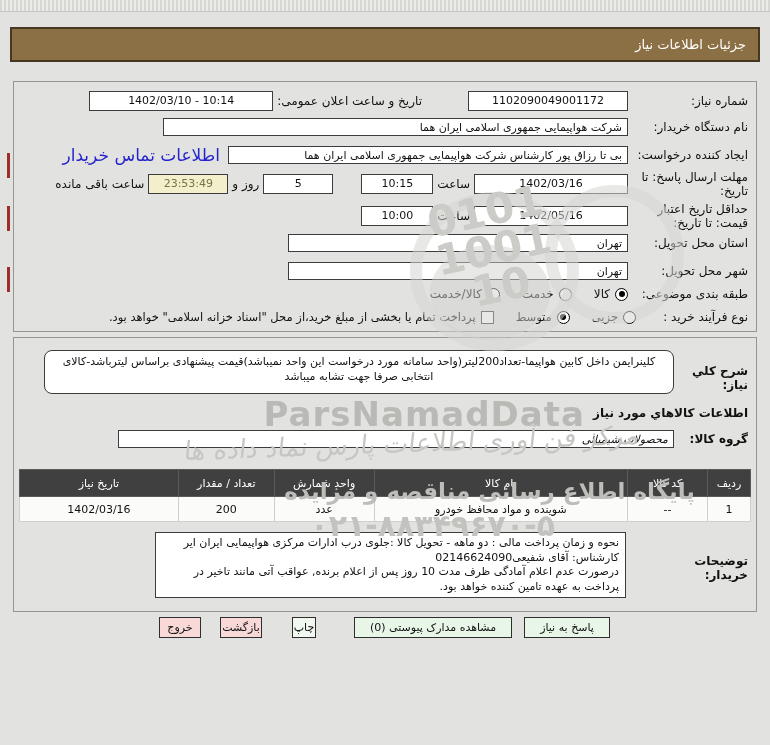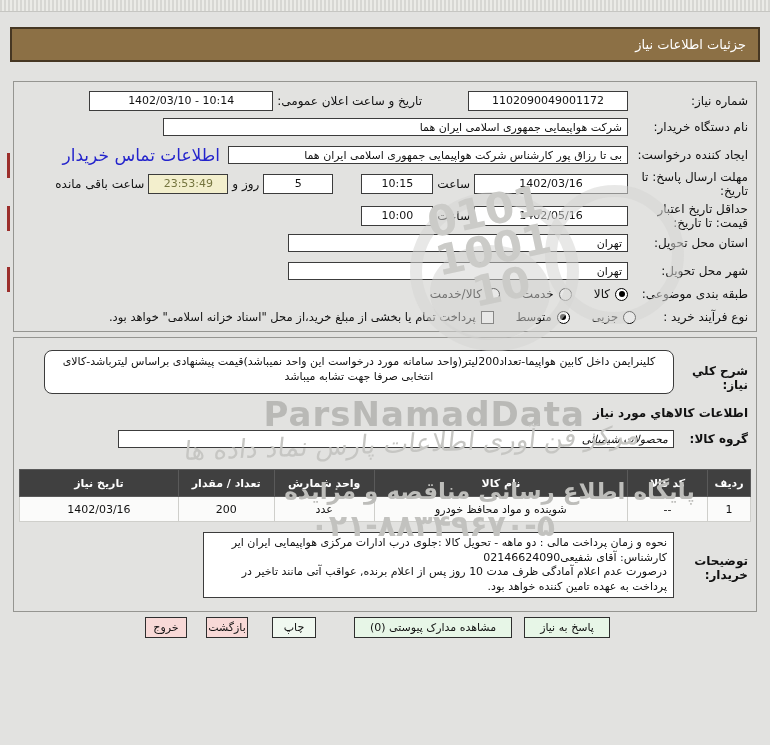--- a/index.html
+++ b/index.html
@@ -24,21 +24,21 @@
   .link{color:#2424cc;font-size:17px;flex:none;margin-right:8px;cursor:pointer;}
   .radio{width:13px;height:13px;border:1.5px solid #000;border-radius:50%;background:#fff;flex:none;box-sizing:border-box;}
   .radio.on::after{content:"";display:block;width:6px;height:6px;margin:2px auto;background:#000;border-radius:50%;}
   .checkbox{width:13px;height:13px;border:1px solid #3c3c3c;background:#fff;flex:none;box-sizing:border-box;}
   .optxt{margin:0 5px 0 22px;}
   .blklbl{flex:none;font-weight:bold;font-size:12px;}
   .bigbox{background:#fff;border:1px solid #3c3c3c;font-size:11px;line-height:15px;
       padding:3px 6px;box-sizing:border-box;flex:none;}
   .tbl{position:absolute;top:131px;right:5px;width:732px;border-collapse:collapse;direction:rtl;
       font-size:11px;border:1px solid #8f8f8b;}
-  .tbl th{background:#404040;color:#fff;font-weight:bold;height:26px;border:1px solid #5a5a5a;padding:0 3px;}
+  .tbl th{background:#404040;color:#fff;font-weight:normal;height:26px;border:1px solid #5a5a5a;padding:0 3px;}
   .tbl td{background:#fbfbfa;height:24px;text-align:center;border:1px solid #cfcfcb;padding:0 3px;}
   .btnrow{position:absolute;top:617px;right:160px;display:flex;direction:rtl;align-items:center;}
   .btn{height:21px;border:1px solid #2e2e2e;display:flex;align-items:center;justify-content:center;
       font-size:11px;flex:none;cursor:pointer;box-sizing:border-box;padding:0 6px;}
   .btn.green{background:#e7f6e7;}
   .btn.lgreen{background:#f0f8f0;}
   .btn.pink{background:#f8d9d7;}
   
   .wm{position:absolute;pointer-events:none;z-index:30;}
   .wm-brand{top:394px;right:185px;font-size:34px;font-weight:bold;color:#b9b9b6;letter-spacing:1px;direction:ltr;}
@@ -174,31 +174,31 @@
           <td>--</td>
           <td>شوینده و مواد محافظ خودرو</td>
           <td>عدد</td>
           <td>200</td>
           <td>1402/03/16</td>
         </tr>
       </tbody>
     </table>
 
     <div class="row" style="top:194px;align-items:flex-start;">
-      <div class="blklbl" style="width:74px;padding-top:22px;">توضیحات خریدار:</div>
+      <div class="blklbl" style="width:74px;padding-top:22px;padding-left:48px;">توضیحات خریدار:</div>
       <div class="bigbox" style="width:471px;min-height:62px;white-space:pre-line;text-align:right;line-height:14.5px;">نحوه و زمان پرداخت مالی : دو ماهه - تحویل کالا :جلوی درب ادارات مرکزی هواپیمایی ایران ایر
 کارشناس: آقای شفیعی02146624090
 درصورت عدم اعلام آمادگی ظرف مدت 10 روز پس از اعلام برنده, عواقب آتی مانند تاخیر در پرداخت به عهده تامین کننده خواهد بود.</div>
     </div>
   </div>
 
   <div class="btnrow">
     <div class="btn green" style="width:86px;margin-left:12px;">پاسخ به نیاز</div>
     <div class="btn green" style="width:158px;margin-left:38px;">مشاهده مدارک پیوستی (0)</div>
-    <div class="btn lgreen" style="width:44px;margin-left:24px;">چاپ</div>
+    <div class="btn lgreen" style="width:24px;margin-left:30px;">چاپ</div>
     <div class="btn pink" style="width:42px;margin-left:19px;">بازگشت</div>
     <div class="btn pink" style="width:42px;">خروج</div>
   </div>
 
   <div class="wm wm-circle" style="top:192px;left:410px;width:145px;height:135px;"></div>
   <div class="wm wm-circle" style="top:185px;left:545px;width:115px;height:115px;"></div>
   <div class="wm wm-blob" style="top:245px;left:430px;width:120px;height:95px;"></div>
   <div class="wm wm-digits" style="white-space:pre-line;">0101
 1001
 10</div>

